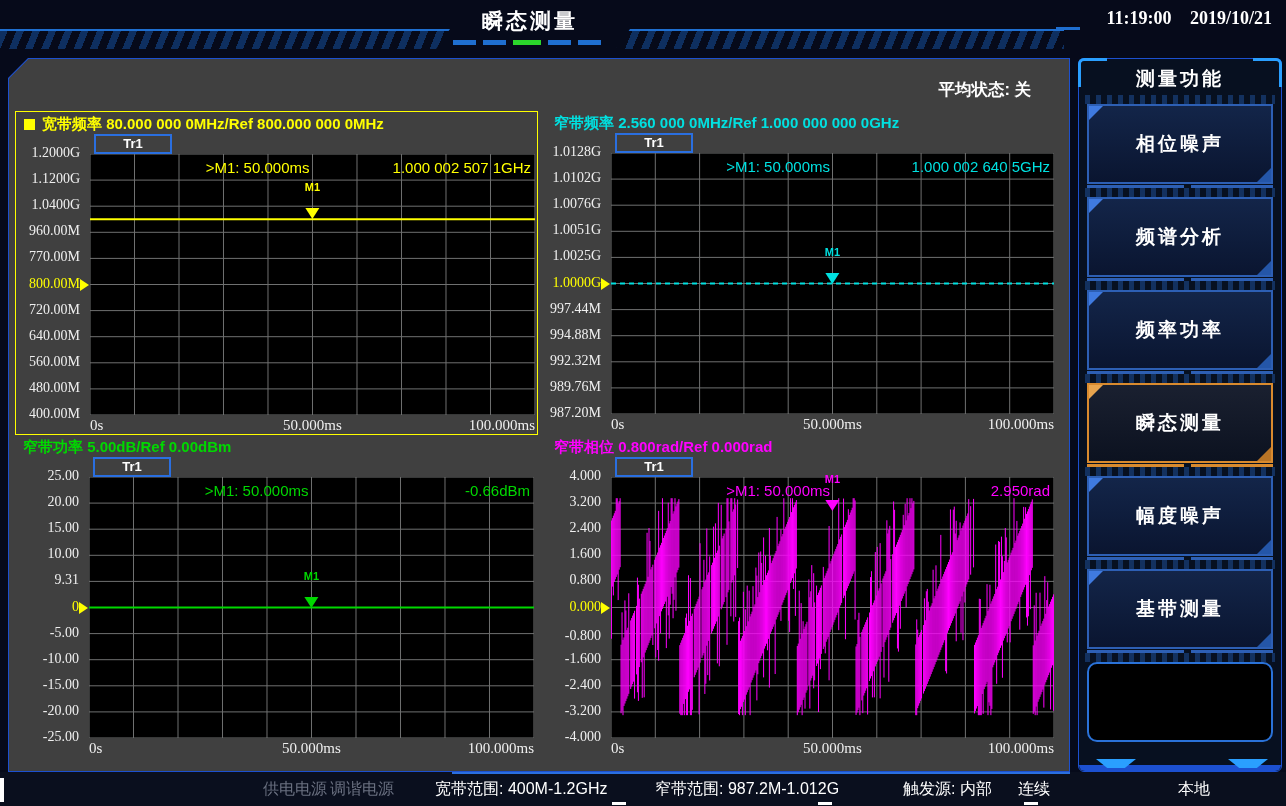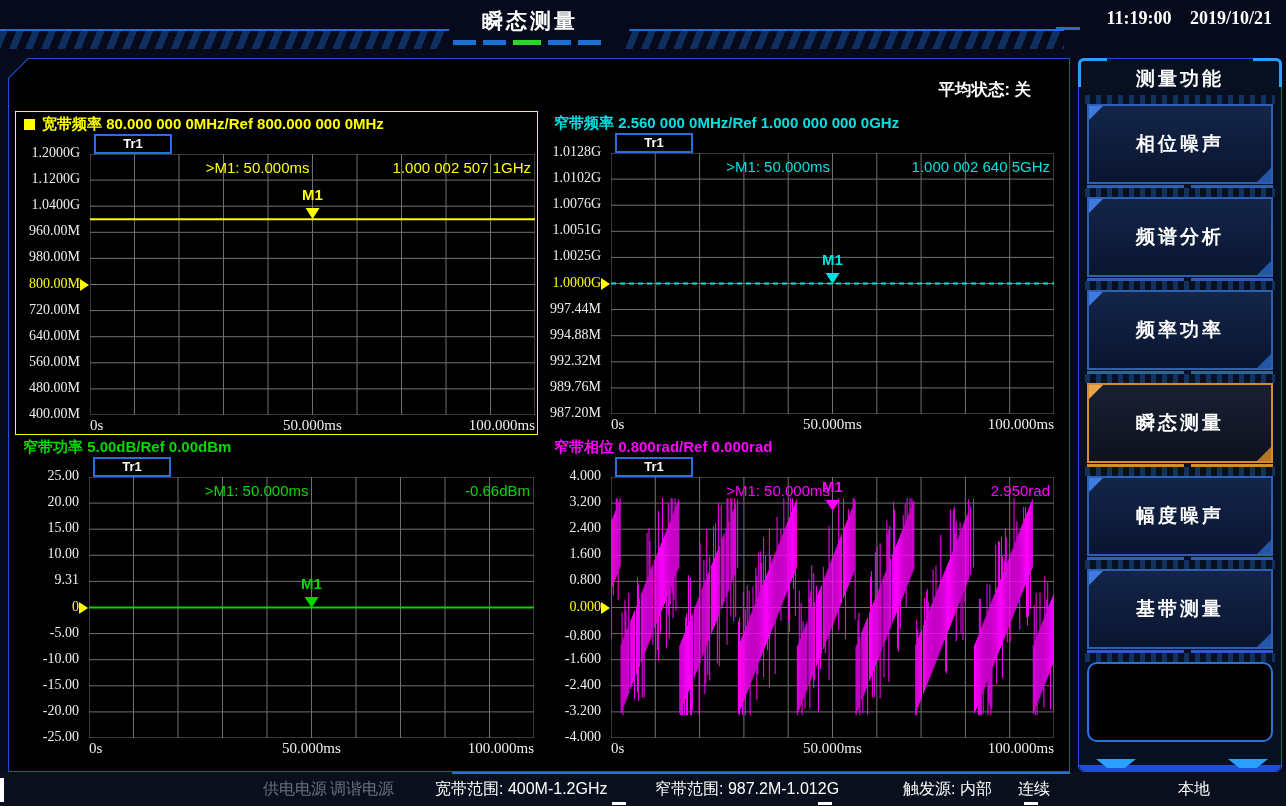--- a/index.html
+++ b/index.html
@@ -18,21 +18,21 @@
   .title-dashes span{width:23px;height:5px;background:#1f6fd0;}
   .title-dashes span.green{width:28px;background:#2bd62b;}
   .clock{position:absolute;right:14px;top:8px;color:#fff;font-family:"Liberation Serif",serif;
          font-weight:bold;font-size:18px;white-space:nowrap;}
   .clock span{margin-left:14px;}
   .clock-dash{position:absolute;left:1056px;top:27px;width:24px;height:3px;background:#1f6fd0;}
 
   
   .main-clip{position:absolute;left:8px;top:58px;width:1062px;height:714px;background:#1c50d0;
              clip-path:polygon(20px 0,100% 0,100% 100%,0 100%,0 20px);}
-  .main-inner{position:absolute;inset:1px;background:#000000;
+  .main-inner{position:absolute;inset:1px;background:#404040;
               clip-path:polygon(19.5px 0,100% 0,100% 100%,0 100%,0 19.5px);}
   .avg-status{position:absolute;right:38px;top:20px;color:#fff;font-size:16.5px;font-weight:bold;}
   #charts{position:absolute;inset:0;}
 
   
   .chart{position:absolute;box-sizing:border-box;}
   .chart.selected{border:1px solid #ffff00;}
   .chart-title{position:absolute;left:8px;top:3px;font-size:15px;font-weight:bold;white-space:nowrap;}
   .sq{display:inline-block;width:11px;height:11px;background:#ffff00;margin-right:7px;vertical-align:-1px;}
   .tr-tab{position:absolute;top:22px;width:74px;height:16px;border:2px solid #2a6fe0;color:#fff;
@@ -45,21 +45,21 @@
   .readout.r{right:4px;}
   .ytick{position:absolute;left:0;text-align:right;font-family:"Liberation Serif",serif;
          font-size:14px;color:#efefef;white-space:nowrap;}
   .ytick.ref{color:#ffff00;}
   .ref-arrow{position:absolute;width:0;height:0;border-left:9px solid #ffff00;
              border-top:6px solid transparent;border-bottom:6px solid transparent;}
   .xtick{position:absolute;font-family:"Liberation Serif",serif;font-size:15px;color:#efefef;white-space:nowrap;}
   .x-center{transform:translateX(-50%);}
   .x-right{transform:translateX(-100%);}
   .m1{position:absolute;transform:translate(-50%,-100%);text-align:center;}
-  .m1-label{font-size:15px;font-weight:bold;line-height:11px;margin-bottom:8px;}
+  .m1-label{font-size:11px;font-weight:bold;line-height:11px;margin-bottom:15px;}
   .m1-tri{width:0;height:0;margin:0 auto;border-left:7px solid transparent;
           border-right:7px solid transparent;border-top:11px solid #ffff00;}
 
   
   .sidebar{position:absolute;left:1078px;top:58px;width:204px;height:714px;box-sizing:border-box;
            border:1px solid #1c50d0;border-radius:6px;background:#071020;}
   .sidebar::before{content:"";position:absolute;left:-1px;top:-1px;width:26px;height:26px;
            border-left:3px solid #2a9fff;border-top:3px solid #2a9fff;border-top-left-radius:6px;}
   .sidebar::after{content:"";position:absolute;right:-1px;top:-1px;width:26px;height:26px;
            border-right:3px solid #2a9fff;border-top:3px solid #2a9fff;border-top-right-radius:6px;}
@@ -155,21 +155,21 @@
               <div class="readout r" style="color: rgb(255, 255, 0);">1.000 002 507 1GHz</div>
             </div>
             <div class="m1" style="left: 296.5px; top: 107.25px;">
               <div class="m1-label" style="color: rgb(255, 255, 0);">M1</div>
               <div class="m1-tri" style="border-top-color: rgb(255, 255, 0);"></div>
             </div>
             <div class="ytick" style="width: 64px; top: 33px;">1.2000G</div>
             <div class="ytick" style="width: 64px; top: 59.1px;">1.1200G</div>
             <div class="ytick" style="width: 64px; top: 85.2px;">1.0400G</div>
             <div class="ytick" style="width: 64px; top: 111.3px;">960.00M</div>
-            <div class="ytick" style="width: 64px; top: 137.4px;">980.00M</div>
+            <div class="ytick" style="width: 64px; top: 137.4px;">770.00M</div>
             <div class="ytick ref" style="width: 64px; top: 163.5px;">800.00M</div>
             <div class="ytick" style="width: 64px; top: 189.6px;">720.00M</div>
             <div class="ytick" style="width: 64px; top: 215.7px;">640.00M</div>
             <div class="ytick" style="width: 64px; top: 241.8px;">560.00M</div>
             <div class="ytick" style="width: 64px; top: 267.9px;">480.00M</div>
             <div class="ytick" style="width: 64px; top: 294px;">400.00M</div>
             <div class="ref-arrow" style="left: 64px; top: 166.5px;"></div>
             <div class="xtick" style="top: 305px; left: 74px;">0s</div>
             <div class="xtick x-center" style="top: 305px; left: 296.5px;">50.000ms</div>
             <div class="xtick x-right" style="top: 305px; left: 519px;">100.000ms</div>

